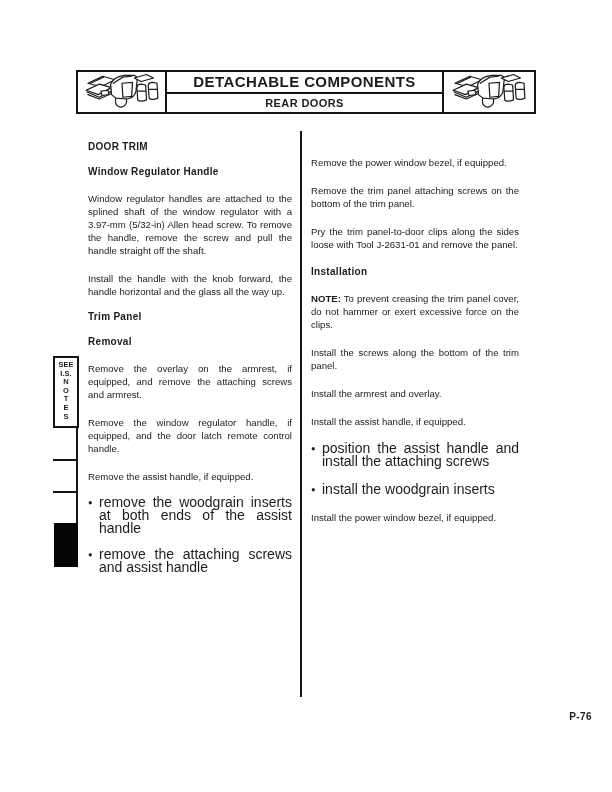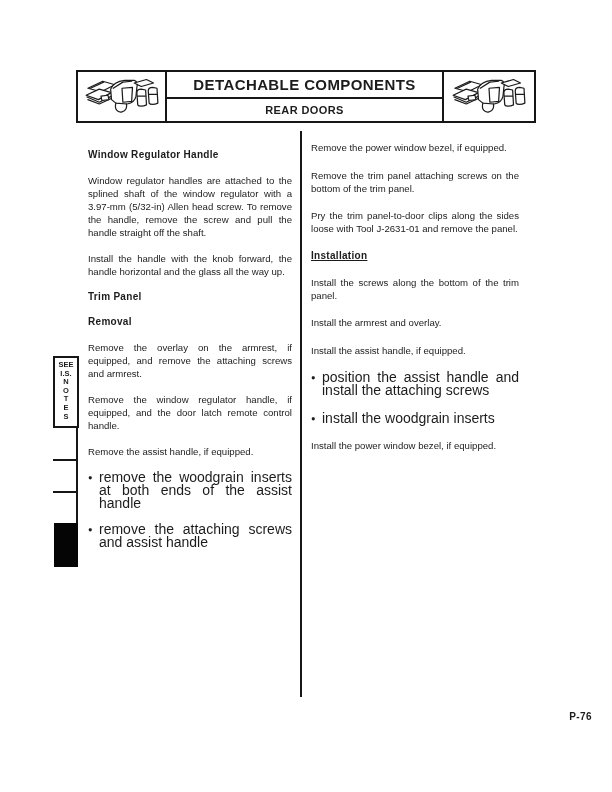--- a/index.html
+++ b/index.html
@@ -3,21 +3,21 @@
 <meta charset="utf-8">
 <style>
   html,body{margin:0;padding:0;background:#e8e8e8;}
   .page{
     position:relative;width:612px;height:792px;background:#ffffff;
     font-family:"Liberation Sans","DejaVu Sans",sans-serif;color:#1c1c1c;
     overflow:hidden;margin:0 auto;
   }
   
   .header-box{
-    position:absolute;left:76px;top:70px;width:460px;height:53px;
+    position:absolute;left:76px;top:70px;width:460px;height:44px;
     border:2.5px solid #161616;box-sizing:border-box;
     display:grid;grid-template-columns:87px 1fr 90px;background:#fff;
   }
   .car-cell{display:flex;align-items:center;justify-content:center;overflow:hidden;}
   .title-cell{
     border-left:2.5px solid #161616;border-right:2.5px solid #161616;
     display:flex;flex-direction:column;
   }
   .header-title{
     flex:1.1;display:flex;align-items:center;justify-content:center;
@@ -44,30 +44,30 @@
   .col-divider{position:absolute;left:300px;top:131px;width:2px;height:566px;background:#161616;}
   .col{position:absolute;top:137px;box-sizing:border-box;padding-top:4px;}
   .col-left{left:88px;width:204px;}
   .col-right{left:311px;width:208px;}
   .blk-h{
     font-size:10px;font-weight:bold;letter-spacing:0.3px;
     margin:8px 0 14px 0;
   }
   .blk-h.first{margin-top:0;}
   .blk-p{
-    font-size:9.6px;line-height:13px;text-align:justify;margin:0 0 13px 0;
+    font-size:9.6px;line-height:13px;text-align:justify;margin:15px 0 13px 0;
   }
   .blk-b{
     position:relative;font-size:14px;line-height:13px;text-align:justify;
     margin:0 0 13px 0;padding-left:11px;
   }
   .blk-b::before{content:"\25CF";position:absolute;left:0;top:0;font-size:7.5px;}
   .note-label{font-weight:bold;}
   .col-right .blk-p,.col-right .blk-b{margin-bottom:14.5px;}
-  .col-right .blk-h{margin:8px 0 15px 0;text-decoration:underline;}
+  .col-right .blk-h{margin:8px 0 15px 0;}
   
   .footer{
     position:absolute;left:0;top:711px;width:592px;text-align:right;
     font-size:10px;font-weight:bold;letter-spacing:0.4px;
   }
 </style>
 </head>
 <body>
 
 <div class="page">
@@ -131,37 +131,39 @@
     <div>S</div>
   </div>
   <div class="sidebar-vline"></div>
   <div class="sidebar-tick tick-1"></div>
   <div class="sidebar-tick tick-2"></div>
   <div class="black-tab"></div>
 
   <div class="col-divider"></div>
 
   <div class="col col-left">
+    <div class="blk-h first">DOOR TRIM</div>
     <div class="blk-h">Window Regulator Handle</div>
     <p class="blk-p">Window regulator handles are attached to the splined shaft of the window regulator with a 3.97-mm (5/32-in) Allen head screw. To remove the handle, remove the screw and pull the handle straight off the shaft.</p>
     <p class="blk-p">Install the handle with the knob forward, the handle horizontal and the glass all the way up.</p>
     <div class="blk-h">Trim Panel</div>
     <div class="blk-h">Removal</div>
     <p class="blk-p">Remove the overlay on the armrest, if equipped, and remove the attaching screws and armrest.</p>
     <p class="blk-p">Remove the window regulator handle, if equipped, and the door latch remote control handle.</p>
     <p class="blk-p">Remove the assist handle, if equipped.</p>
     <p class="blk-b">remove the woodgrain inserts at both ends of the assist handle</p>
     <p class="blk-b">remove the attaching screws and assist handle</p>
   </div>
 
   <div class="col col-right">
     <p class="blk-p">Remove the power window bezel, if equipped.</p>
     <p class="blk-p">Remove the trim panel attaching screws on the bottom of the trim panel.</p>
     <p class="blk-p">Pry the trim panel-to-door clips along the sides loose with Tool J-2631-01 and remove the panel.</p>
     <div class="blk-h">Installation</div>
+    <p class="blk-p"><span class="note-label">NOTE:</span><span> To prevent creasing the trim panel cover, do not hammer or exert excessive force on the clips.</span></p>
     <p class="blk-p">Install the screws along the bottom of the trim panel.</p>
     <p class="blk-p">Install the armrest and overlay.</p>
     <p class="blk-p">Install the assist handle, if equipped.</p>
     <p class="blk-b">position the assist handle and install the attaching screws</p>
     <p class="blk-b">install the woodgrain inserts</p>
     <p class="blk-p">Install the power window bezel, if equipped.</p>
   </div>
 
   <div class="footer">P-76</div>
 

